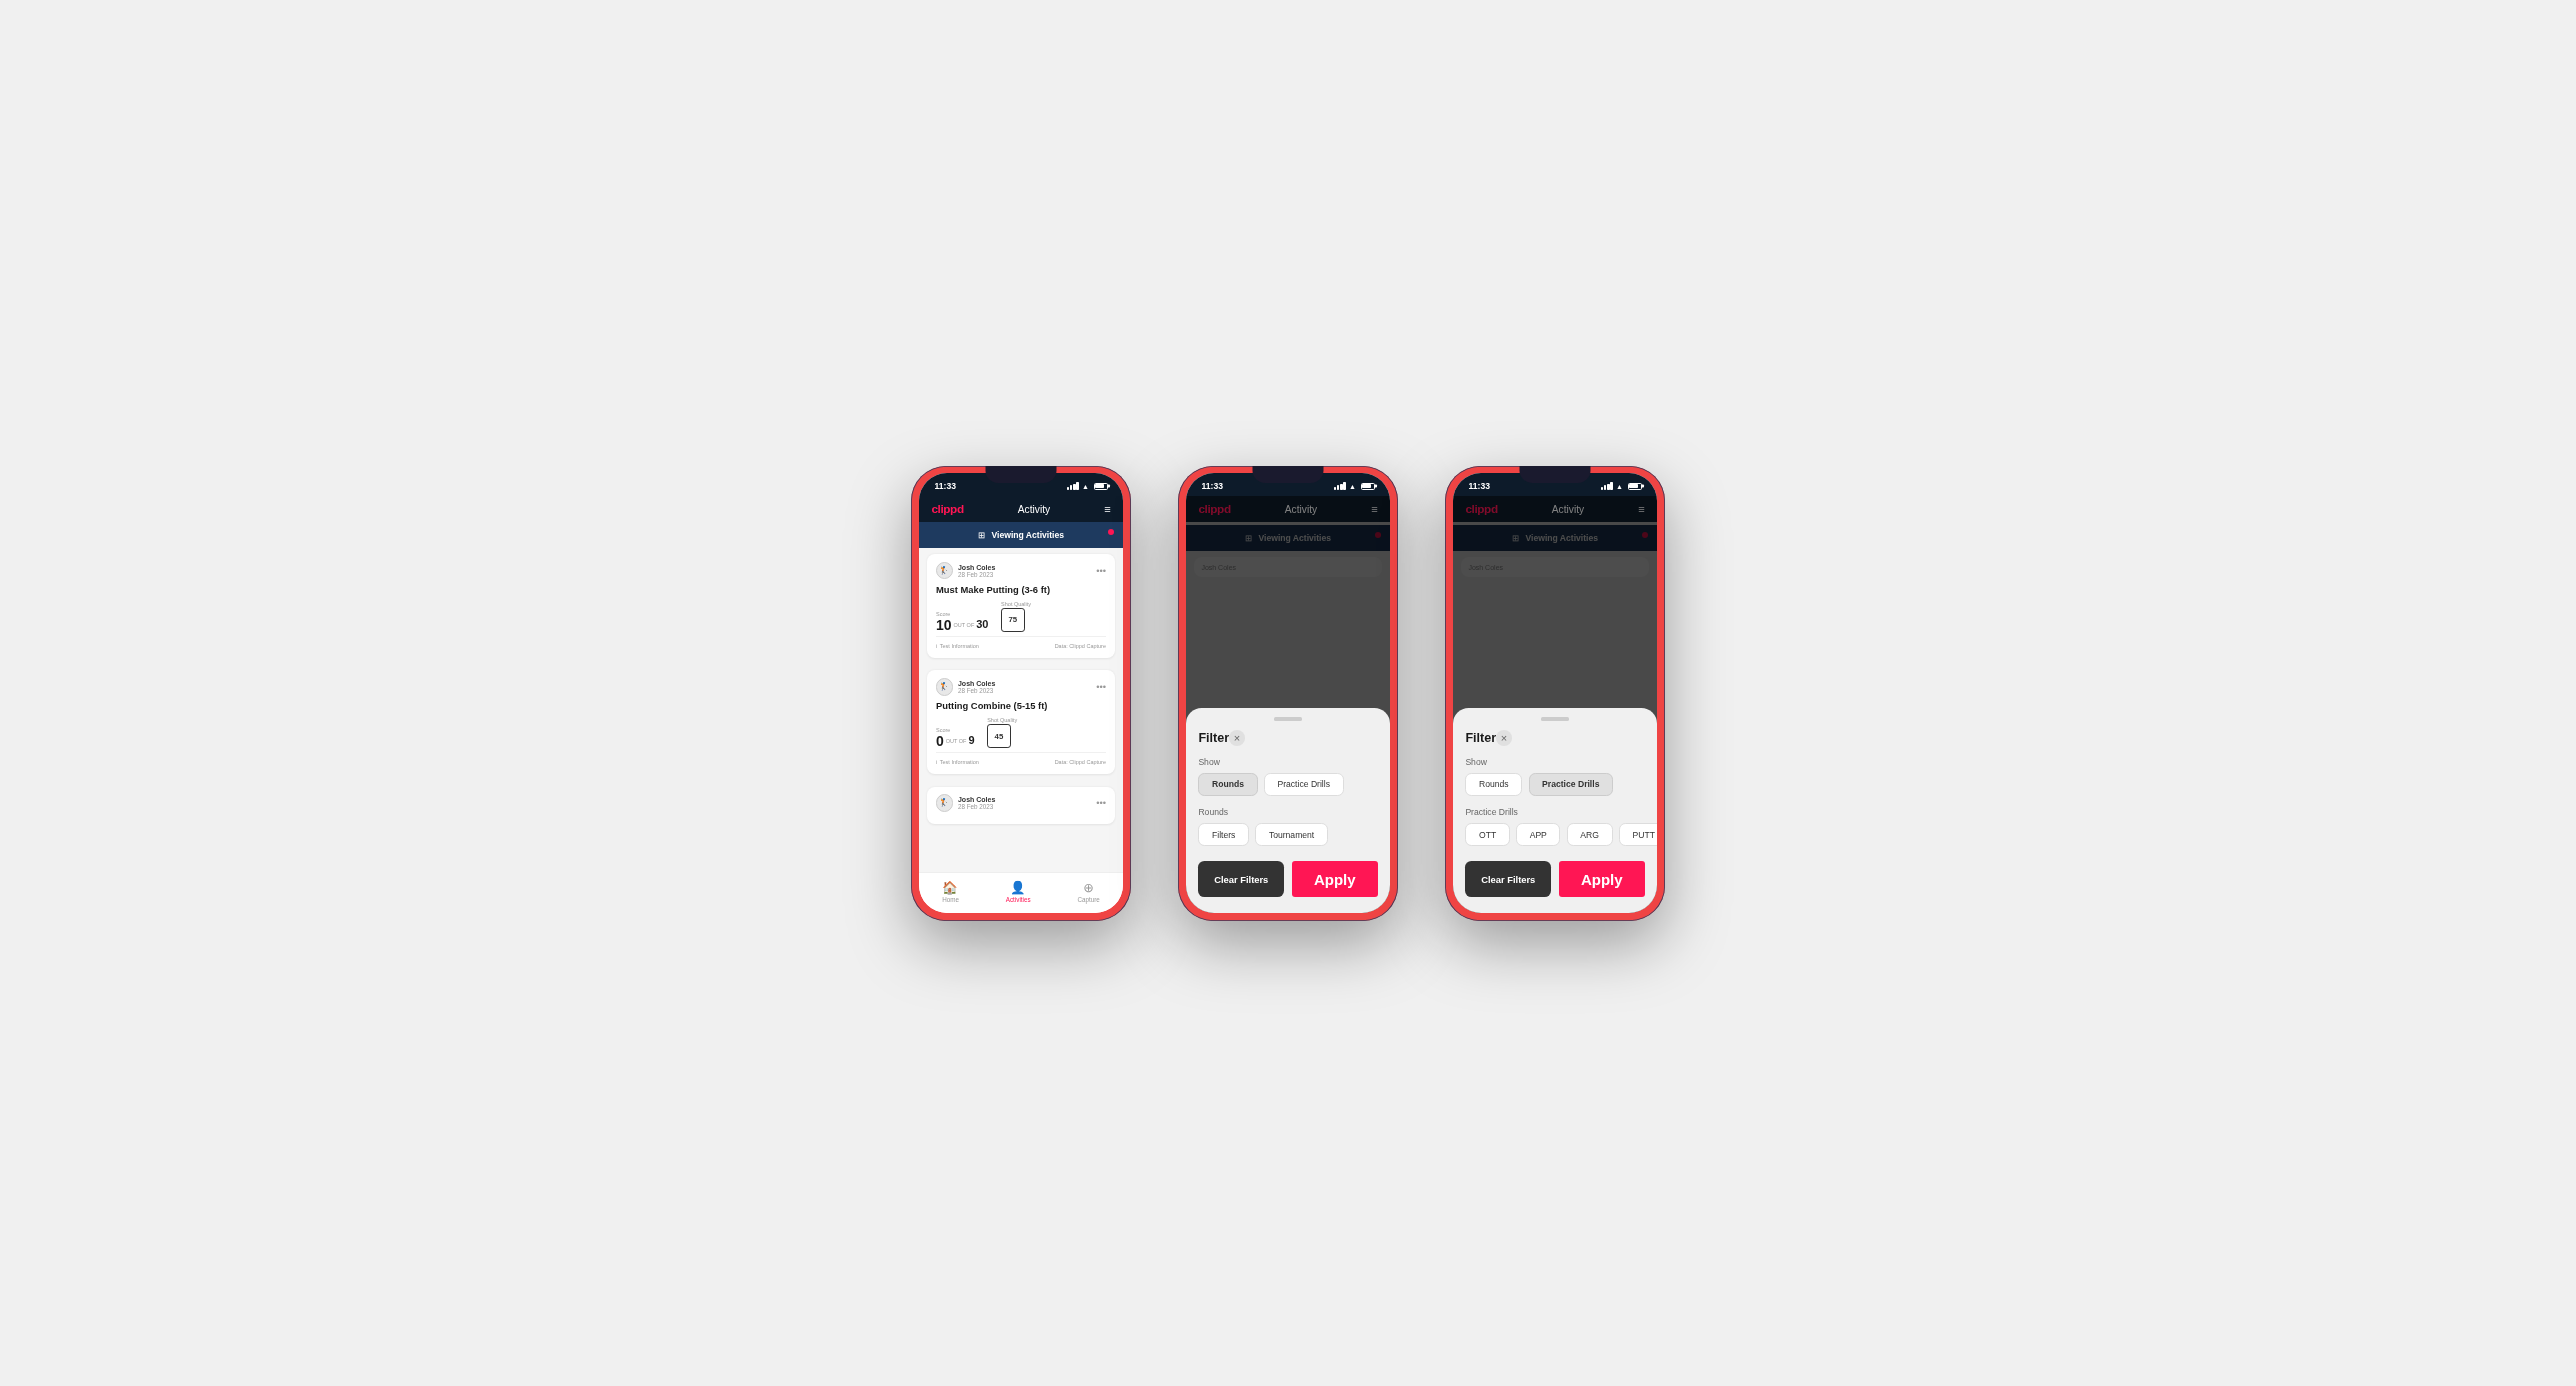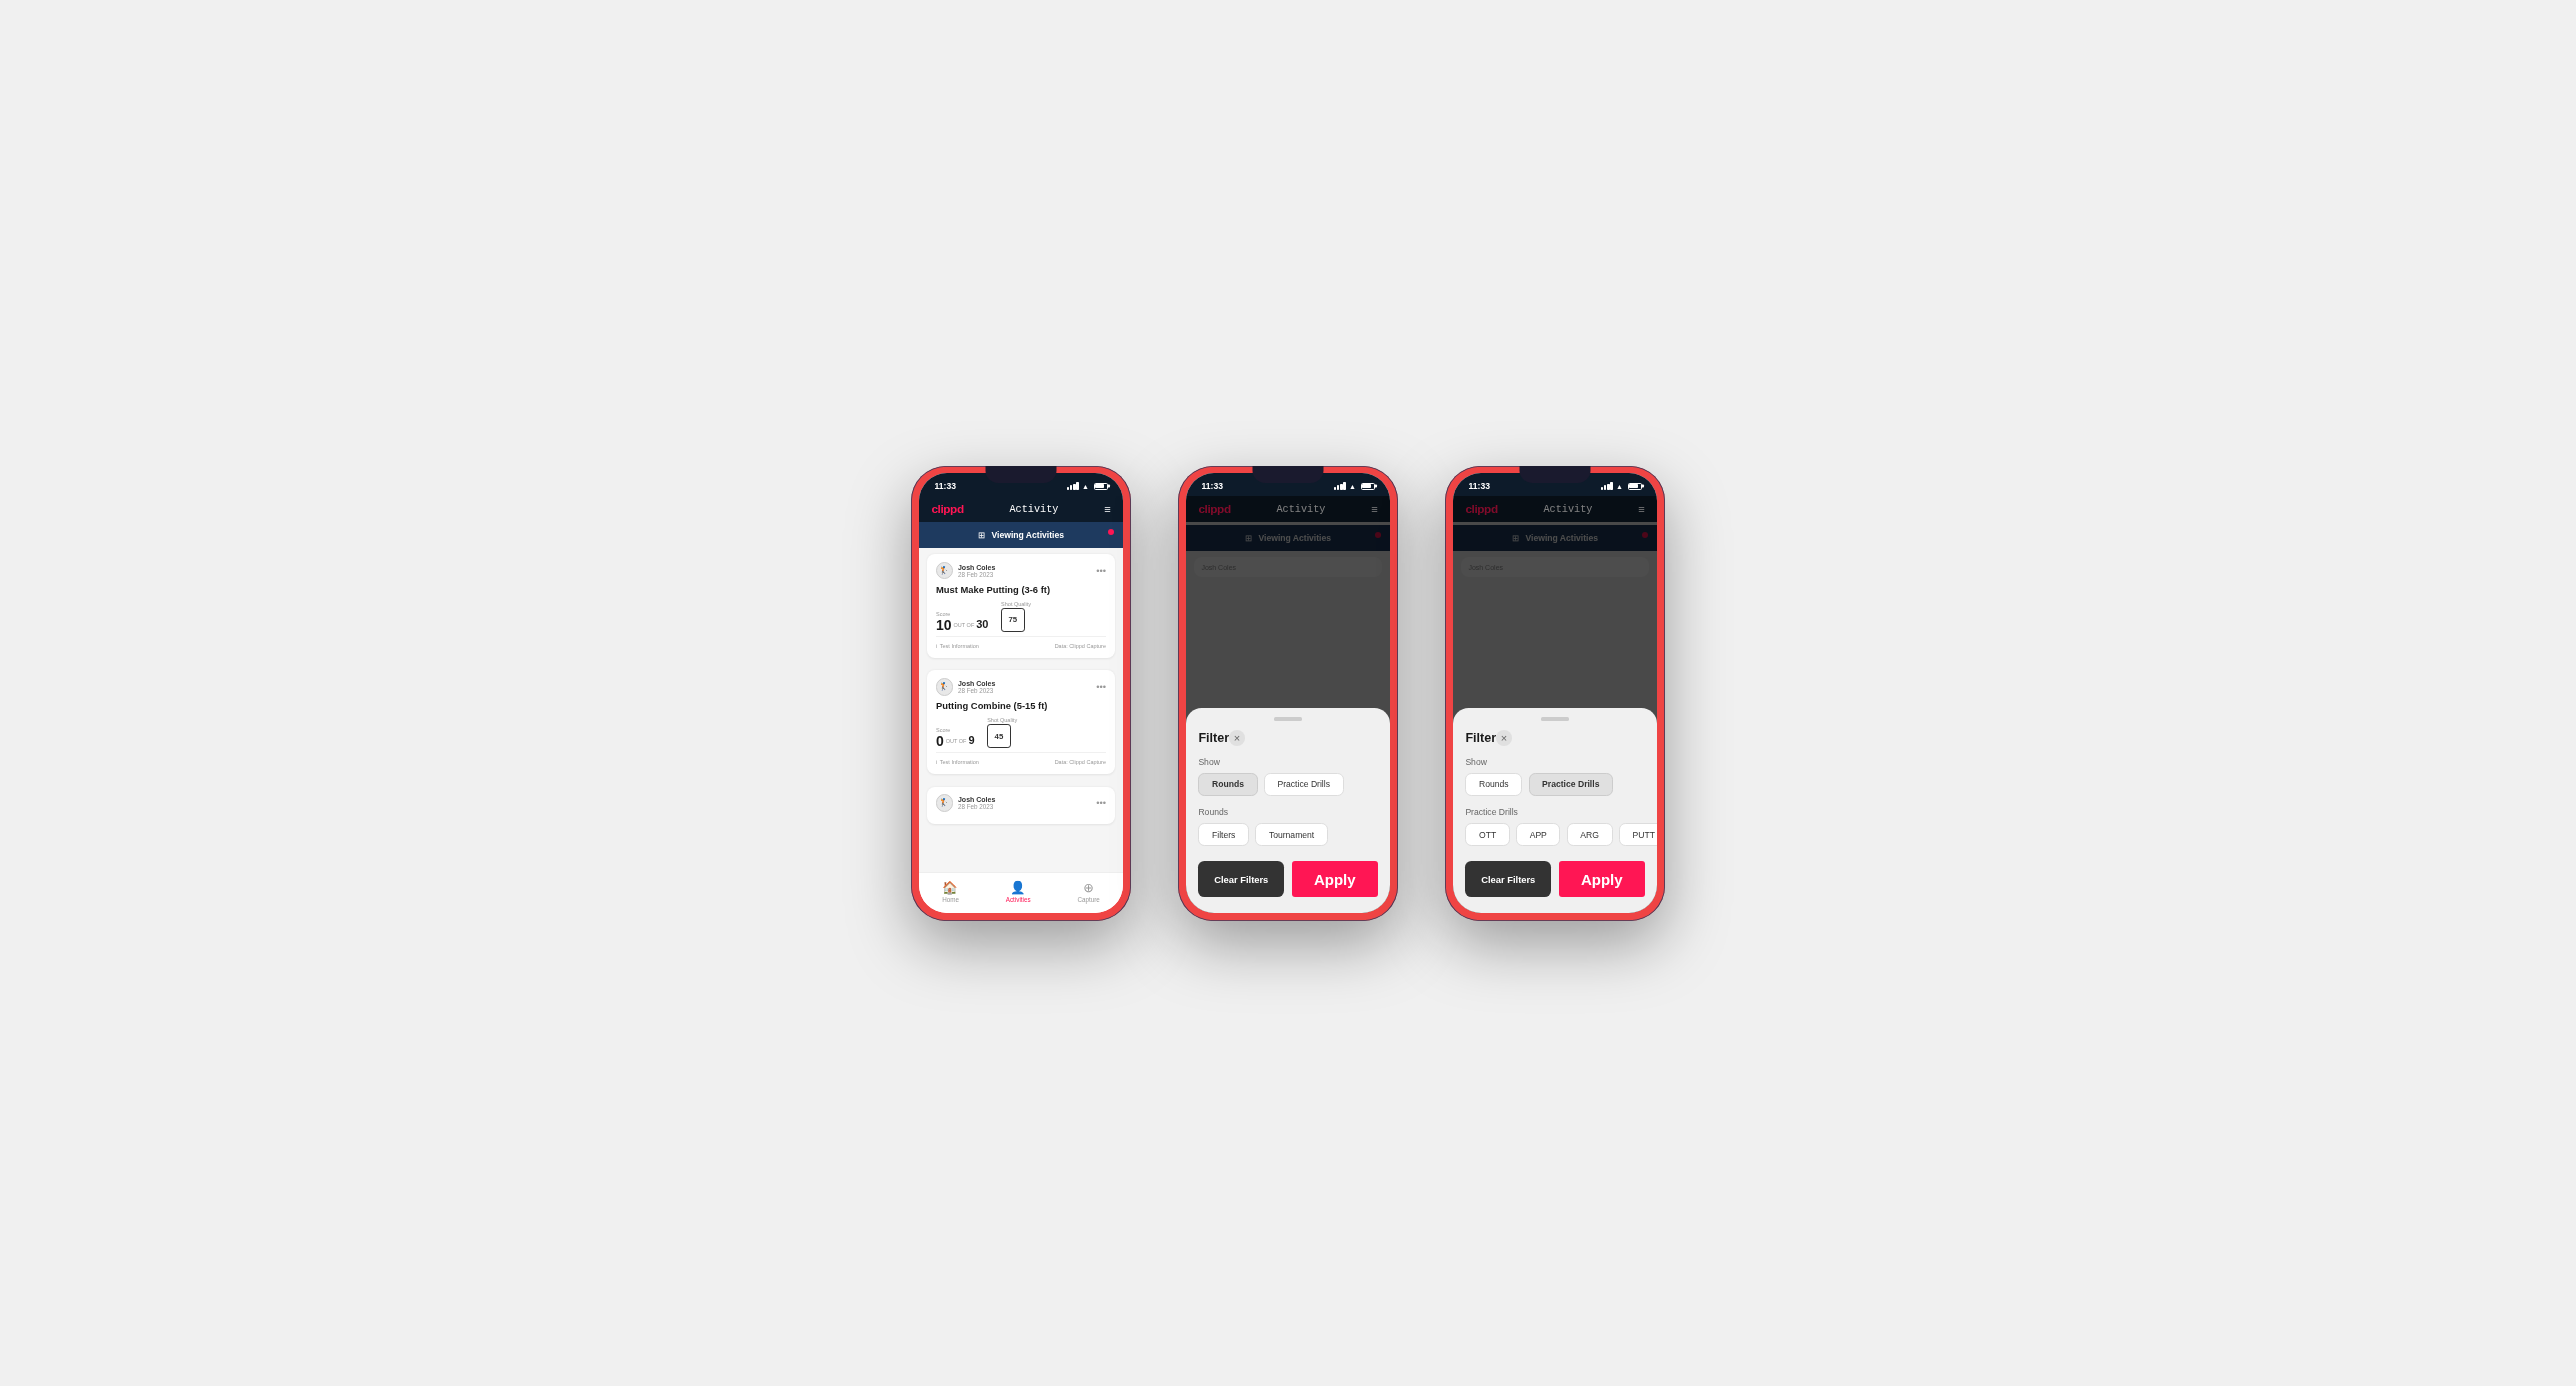--- a/index.html
+++ b/index.html
@@ -91,21 +91,20 @@
     .logo {
       font-size: 11.8px;
       font-weight: 800;
       color: #ff1654;
       letter-spacing: -0.4px;
     }
     .header-title {
       font-size: 10.2px;
       color: #fff;
       font-weight: 500;
-      font-family: Liberation Mono, monospace;
     }
     .menu-icon {
       color: #fff;
       font-size: 11px;
       cursor: pointer;
     }
 
     
     .app-content {
       flex: 1;

